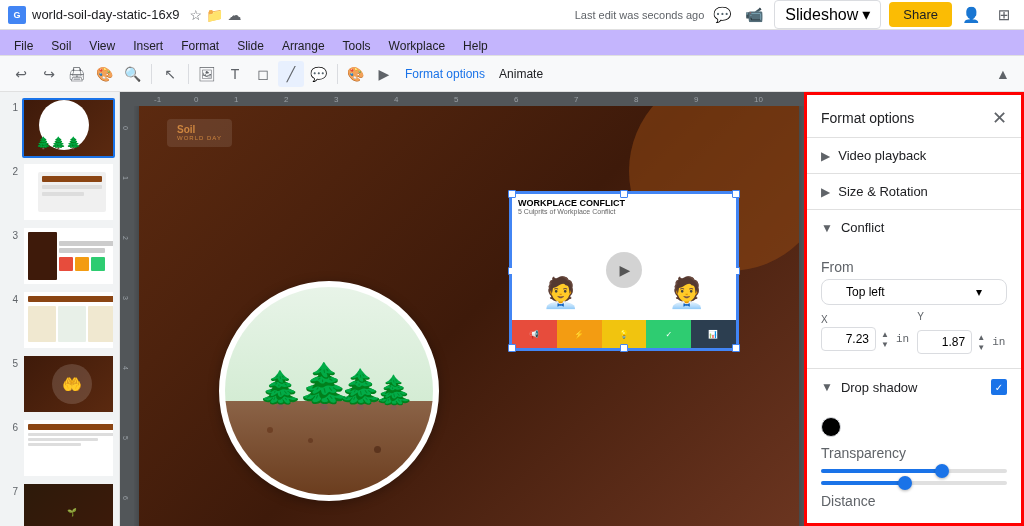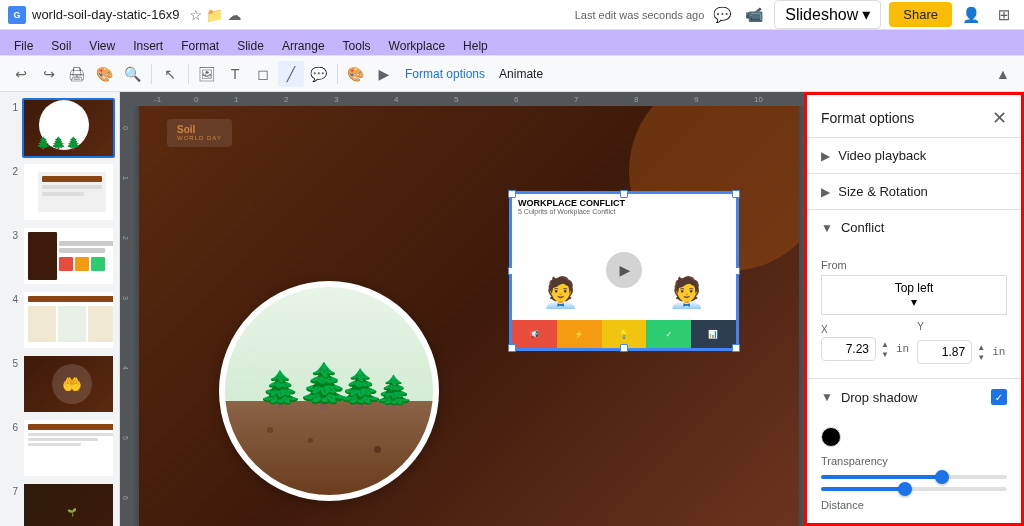--- a/index.html
+++ b/index.html
@@ -50,22 +50,22 @@
     
     .format-panel { width: 220px; background: #fff; border-left: 1px solid #e0e0e0; overflow-y: auto; flex-shrink: 0; }
     .fp-header { display: flex; align-items: center; justify-content: space-between; padding: 12px 14px 8px; border-bottom: 1px solid #e0e0e0; }
     .fp-title { font-size: 14px; font-weight: 500; color: #202124; }
     .fp-close { cursor: pointer; color: #5f6368; font-size: 18px; }
     .fp-section { border-bottom: 1px solid #e0e0e0; }
     .fp-section-header { display: flex; align-items: center; padding: 10px 14px; cursor: pointer; }
     .fp-section-arrow { color: #5f6368; font-size: 12px; margin-right: 8px; }
     .fp-section-title { font-size: 13px; color: #202124; font-weight: 500; }
     .fp-section-content { padding: 6px 14px 14px; }
-    .fp-label { font-size: 11px; color: #5f6368; margin-bottom: 4px; margin-top: 8px; }
-    .fp-dropdown { display: flex; align-items: center; justify-content: space-between; border: 1px solid #dadce0; border-radius: 0; padding: 5px 24px; font-size: 12px; cursor: pointer; background: white; flex-direction: column; }
+    .fp-label { font-size: 14px; color: #5f6368; margin-bottom: 4px; margin-top: 8px; }
+    .fp-dropdown { display: flex; align-items: center; justify-content: space-between; border: 1px solid #dadce0; border-radius: 8px; padding: 5px 24px; font-size: 12px; cursor: pointer; background: white; }
     .fp-row { display: flex; align-items: center; gap: 8px; margin-top: 6px; }
     .fp-input { border: 1px solid #dadce0; border-radius: 4px; padding: 4px 6px; font-size: 12px; width: 55px; text-align: right; }
     .fp-spinner { display: flex; flex-direction: column; margin-left: 2px; }
     .fp-spinner-btn { width: 14px; height: 10px; display: flex; align-items: center; justify-content: center; cursor: pointer; color: #5f6368; font-size: 8px; border: none; background: transparent; padding: 0; }
     .fp-unit { font-size: 11px; color: #5f6368; margin-left: 4px; font-family: Liberation Mono, monospace; }
     .fp-shadow-header { display: flex; align-items: center; justify-content: space-between; padding: 10px 14px; cursor: pointer; }
     .fp-checkbox { width: 16px; height: 16px; border: 2px solid #1a73e8; background: #1a73e8; border-radius: 2px; display: flex; align-items: center; justify-content: center; }
     .fp-checkbox::after { content: '✓'; color: white; font-size: 10px; }
     .fp-color-row { display: flex; align-items: center; margin-top: 6px; }
     .fp-color-dot { width: 20px; height: 20px; border-radius: 50%; background: #000; border: 1px solid #dadce0; cursor: pointer; }

